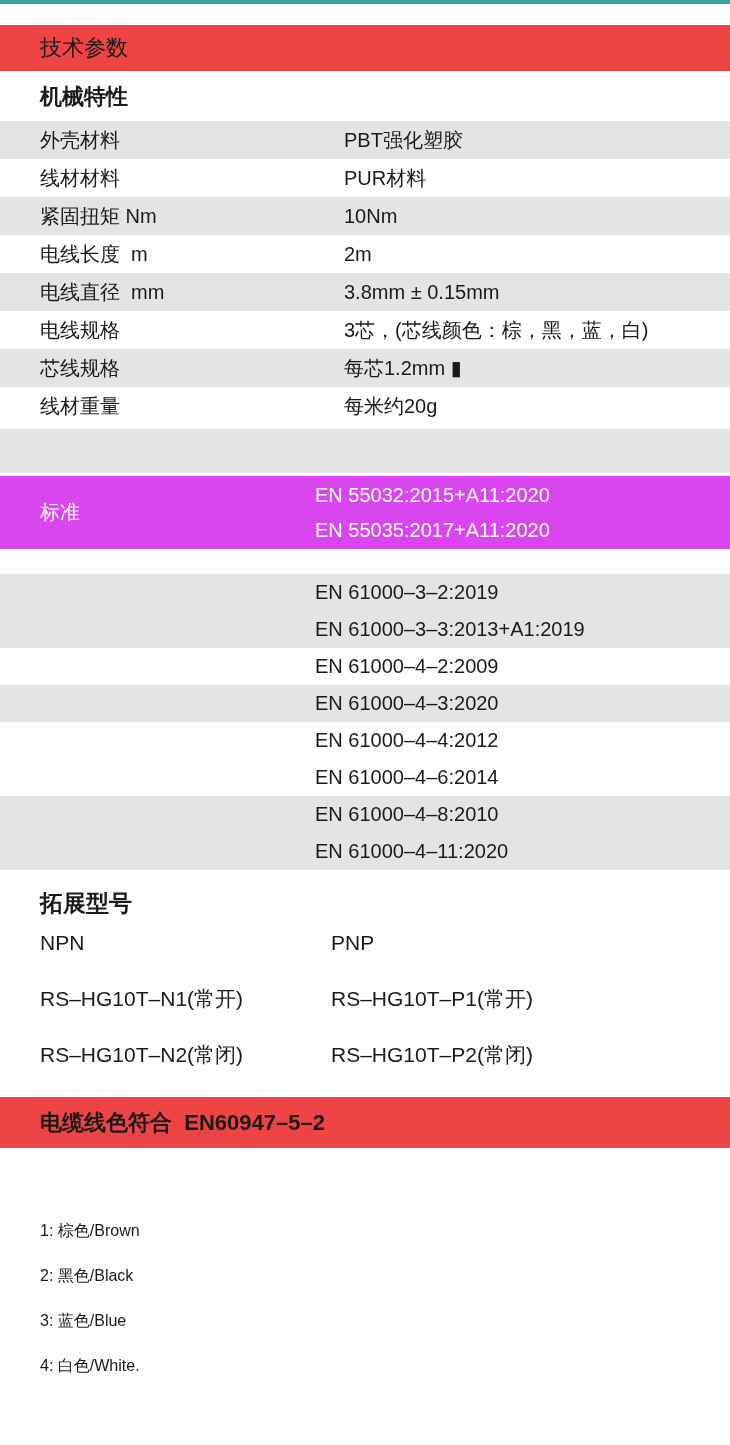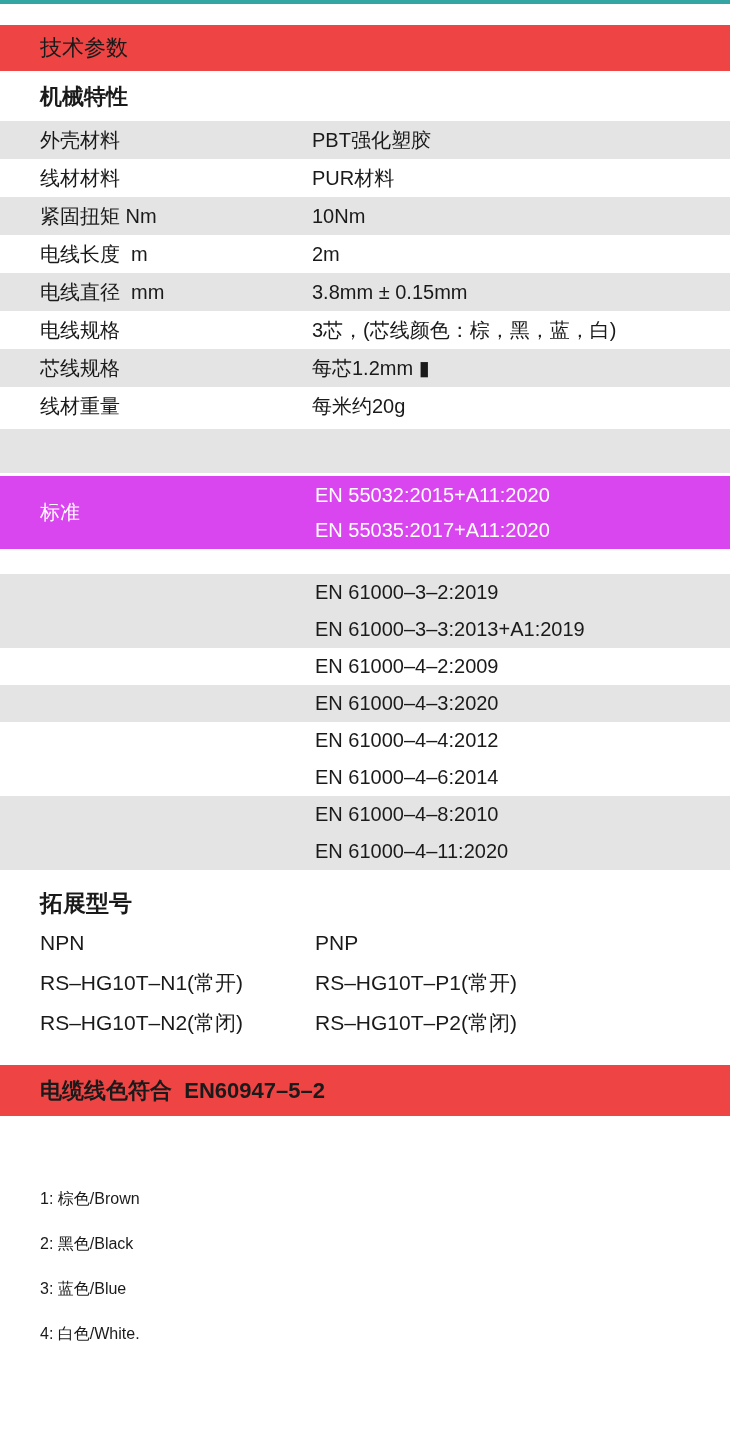--- a/index.html
+++ b/index.html
@@ -16,21 +16,21 @@
   .title-band { height:46px; margin-top:21px; font-weight:normal; }
   .section-heading {
     font-size:22px; font-weight:bold; padding:11px 0 9px 40px;
   }
   .spec-table { }
   .spec-row {
     display:flex; align-items:center; height:38px; font-size:20px;
   }
   .spec-row.gray { background:#e4e4e4; }
   .spec-label {
-    width:312px; box-sizing:border-box; padding-left:40px;
+    width:344px; box-sizing:border-box; padding-left:40px;
     white-space:pre-wrap; flex:none;
   }
   .spec-value { white-space:pre-wrap; }
   .gray-filler { height:44px; background:#e4e4e4; margin-top:4px; }
   .std-band {
     margin-top:3px; background:#d946ef; color:#ffffff;
     display:flex; min-height:73px; font-size:20px;
   }
   .std-label {
     width:315px; box-sizing:border-box; padding-left:40px;
@@ -40,21 +40,21 @@
     display:flex; flex-direction:column; justify-content:center;
   }
   .std-high div { line-height:35px; }
   .std-groups { margin-top:25px; }
   .std-row { font-size:20px; padding-left:315px; box-sizing:border-box; }
   .std-row.gray { background:#e4e4e4; }
   .std-row .line { line-height:37px; height:37px; }
   .models-heading { padding-top:18px; padding-bottom:4px; font-size:23px; }
   .models-grid {
     display:grid; grid-template-columns:275px auto;
-    padding-left:40px; font-size:21px; line-height:40px;
+    padding-left:40px; font-size:21px; line-height:40px;gap:16px;
   }
   .cable-band { height:51px; margin-top:22px; font-weight:bold; white-space:pre-wrap; }
   .wire-list { padding:30px 0 0 40px; font-size:16px;margin-top:30px; }
   .wire-list div { line-height:45px; }
 </style>
 </head>
 <body>
 
 <div class="page">
 

